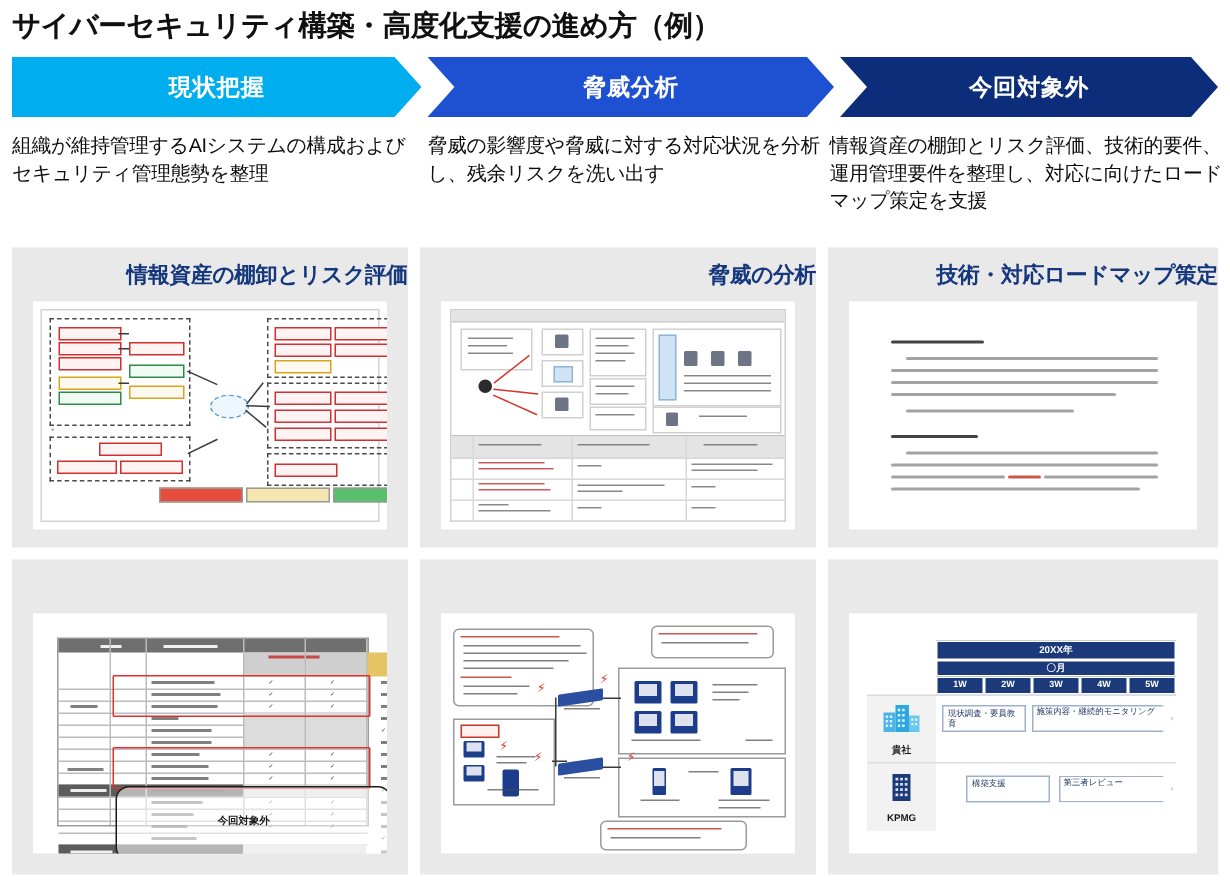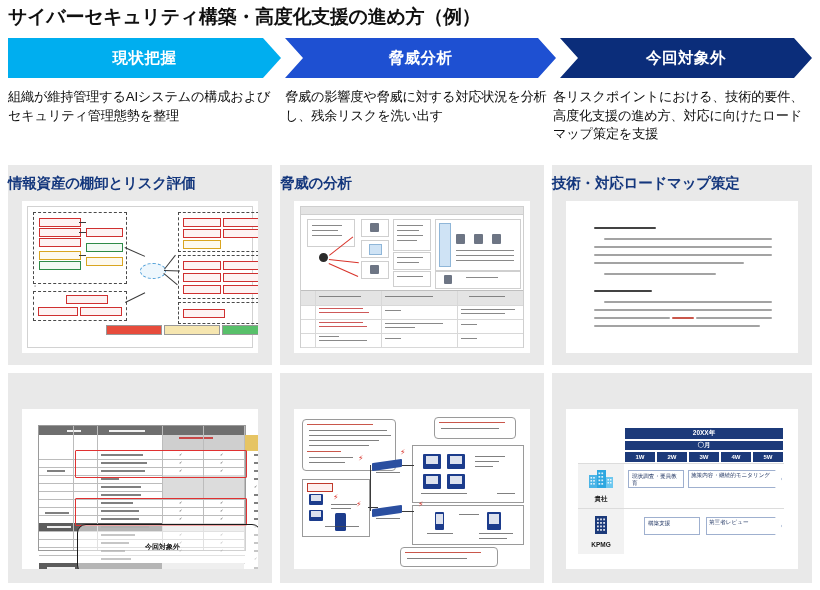--- a/index.html
+++ b/index.html
@@ -92,21 +92,21 @@
   .col-2 { left: 272px; width: 264px; }
   .col-3 { left: 544px; width: 260px; }
   .row-top { top: 0px;   height: 200px; }
   .row-bot { top: 208px; height: 210px; }
 
   .panel-title {
     position: absolute;
     left: 0;
     top: 9px;
     width: 100%;
-    text-align: left;
+    text-align: right;
     font-size: 14.5px;
     font-weight: bold;
     color: #14377d;
     letter-spacing: -0.2px;
   }
   .thumb {
     position: absolute;
     left: 14px;
     right: 14px;
     top: 36px;
@@ -440,21 +440,21 @@
     <span>現状把握</span>
   </div>
   <div class="chev chev-3 arrowed" style="background:#0B2D7A">
     <span>今回対象外</span>
   </div>
 </div>
 
 <div class="desc-row">
   <div class="desc-col d1">組織が維持管理するAIシステムの構成およびセキュリティ管理態勢を整理</div>
   <div class="desc-col d2">脅威の影響度や脅威に対する対応状況を分析し、残余リスクを洗い出す</div>
-  <div class="desc-col d3">各リスクポイントにおける、技術的要件、高度化支援の進め方、対応に向けたロードマップ策定を支援</div>
+  <div class="desc-col d3">情報資産の棚卸とリスク評価、技術的要件、運用管理要件を整理し、対応に向けたロードマップ策定を支援</div>
 </div>
 
 <div class="grid">
 
   <div class="panel col-1 row-top">
     <div class="panel-title">情報資産の棚卸とリスク評価</div>
     <div class="thumb">
       <div class="t1-frame">
 
         <div class="t1-grp" style="left:5px;top:5px;width:92px;height:70px;">

